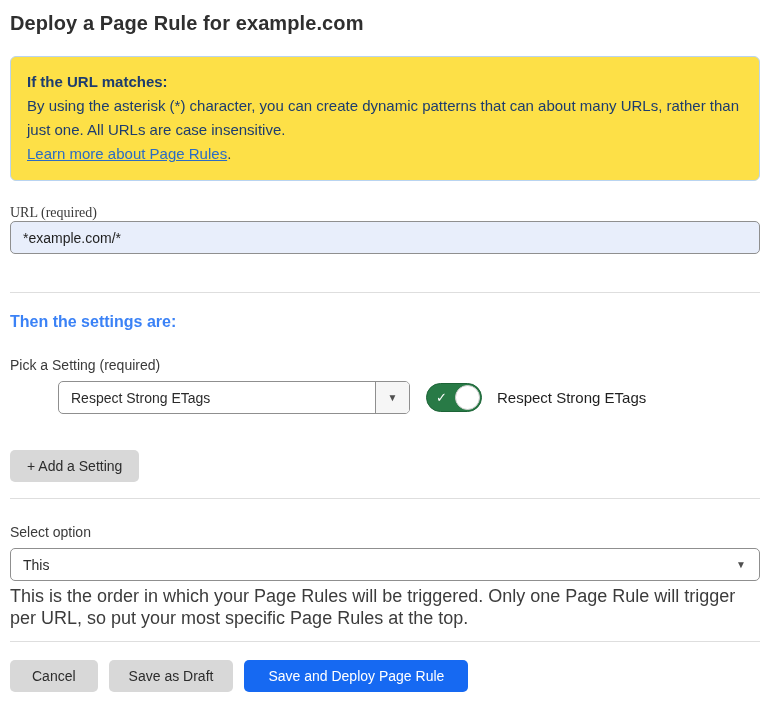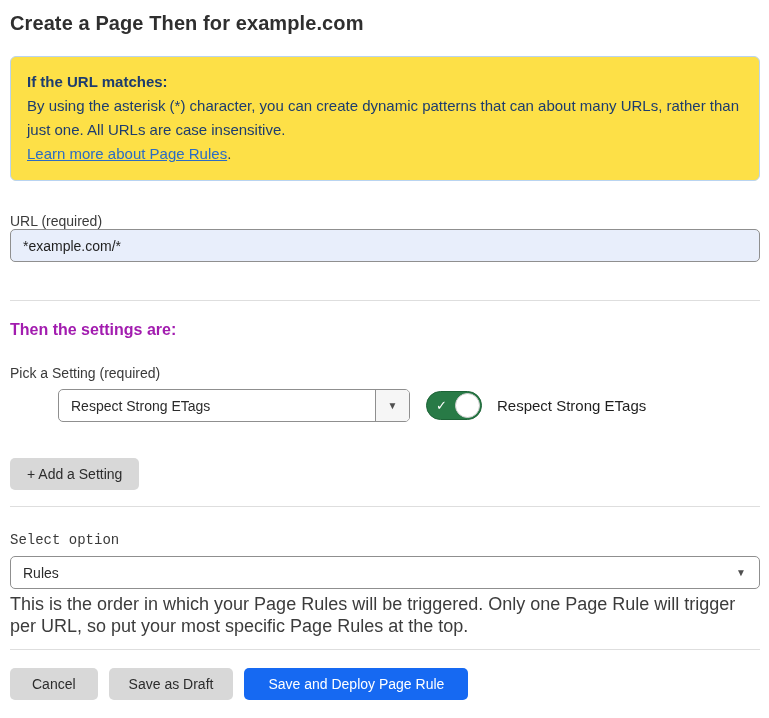--- a/index.html
+++ b/index.html
@@ -37,21 +37,21 @@
   }
   .info-box .info-link-suffix { color: #1d3c6e; }
 
   
   .field-label {
     font-size: 14px;
     color: #3a3a3a;
     display: block;
   }
 
-  .url-label { margin-top: 32px; }
+  .url-label { margin-top: 24px; font-family: Liberation Serif, serif; }
   .url-input {
     width: 100%;
     height: 33px;
     background: #e8eefb;
     border: 1px solid #8f8f8f;
     border-radius: 5px;
     padding: 0 12px;
     font-size: 14px;
     color: #1f1f1f;
     font-family: "Liberation Sans", "DejaVu Sans", sans-serif;
@@ -63,21 +63,21 @@
     border-top: 1px solid #dedede;
     margin: 0;
   }
   .divider-1 { margin-top: 38px; }
   .divider-2 { margin-top: 16px; }
   .divider-3 { margin-top: 12px; }
 
   .section-heading {
     font-size: 16px;
     font-weight: 700;
-    color: #a21caf;
+    color: #3b82f6;
   }
   .settings-heading { margin-top: 20px; }
   .pick-label { margin-top: 26px; }
 
   .setting-row {
     margin-top: 8px;
     display: flex;
     align-items: center;
     padding-left: 48px;
   }
@@ -159,21 +159,21 @@
     border-radius: 5px;
     font-size: 14px;
     font-family: "Liberation Sans", "DejaVu Sans", sans-serif;
     cursor: pointer;
   }
   .btn-gray { background: #d8d8d8; color: #2c2c2c; text-align: center; }
   .btn-blue { background: #1669f2; color: #ffffff; }
   .add-setting-btn { margin-top: 36px; padding: 0 17px; }
 
   .order-heading { margin-top: 16px; }
-  .order-select-label { margin-top: 25px; font-family: Liberation Mono, monospace; }
+  .order-select-label { margin-top: 25px; }
   .order-select { margin-top: 8px; width: 100%; }
   .order-select .select-plain-arrow { padding-right: 13px; }
 
   .help-text {
     margin-top: 5px;
     font-size: 18px;
     line-height: 21.5px;
     color: #3c3c3c;
     max-width: 750px;
   }
@@ -185,21 +185,21 @@
   }
   .cancel-btn { padding: 0 22px; }
   .save-draft-btn { padding: 0 20px; }
   .save-deploy-btn { padding: 0 24px; }
 </style>
 </head>
 <body>
 
 <div class="container">
 
-  <h1 class="page-title">Create a Page Then for example.com</h1>
+  <h1 class="page-title">Deploy a Page Rule for example.com</h1>
 
   <div class="info-box">
     <div class="info-heading">If the URL matches:</div>
     <div class="info-body">By using the asterisk (*) character, you can create dynamic patterns that can about many URLs, rather than just one. All URLs are case insensitive.</div>
     <div><a class="info-link">Learn more about Page Rules</a><span class="info-link-suffix">.</span></div>
   </div>
 
   <label class="field-label url-label">URL (required)</label>
   <input class="url-input" type="text" value="*example.com/*" style="">
 
@@ -227,21 +227,21 @@
   </div>
 
   <button class="btn btn-gray add-setting-btn">+ Add a Setting</button>
 
   <hr class="divider divider-2">
 
 
   <label class="field-label order-select-label">Select option</label>
 
   <div class="select-box order-select">
-    <span class="select-text">Rules</span>
+    <span class="select-text">This</span>
     <span class="chevron select-plain-arrow">▼</span>
   </div>
 
   <p class="help-text">This is the order in which your Page Rules will be triggered. Only one Page Rule will trigger per URL, so put your most specific Page Rules at the top.</p>
 
   <hr class="divider divider-3">
 
   <div class="footer-actions">
     <button class="btn btn-gray cancel-btn">Cancel</button>
     <button class="btn btn-gray save-draft-btn">Save as Draft</button>

